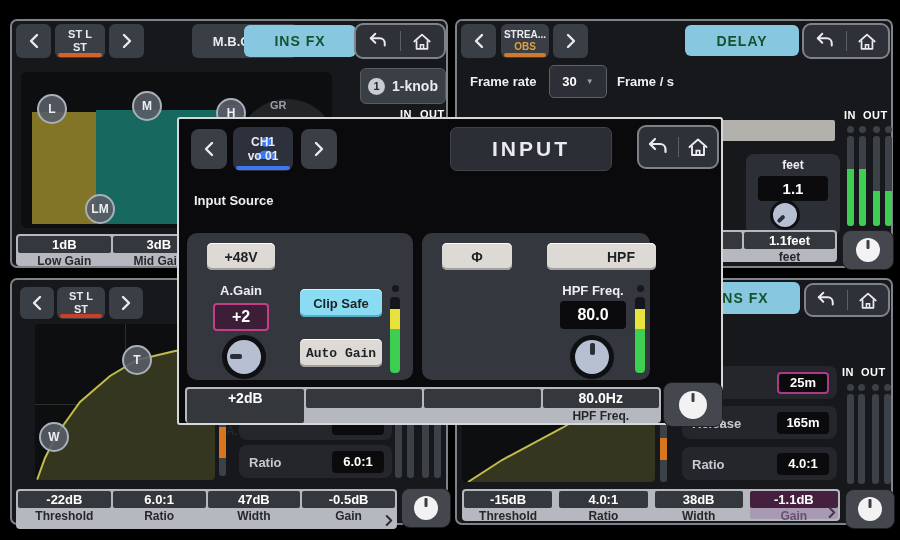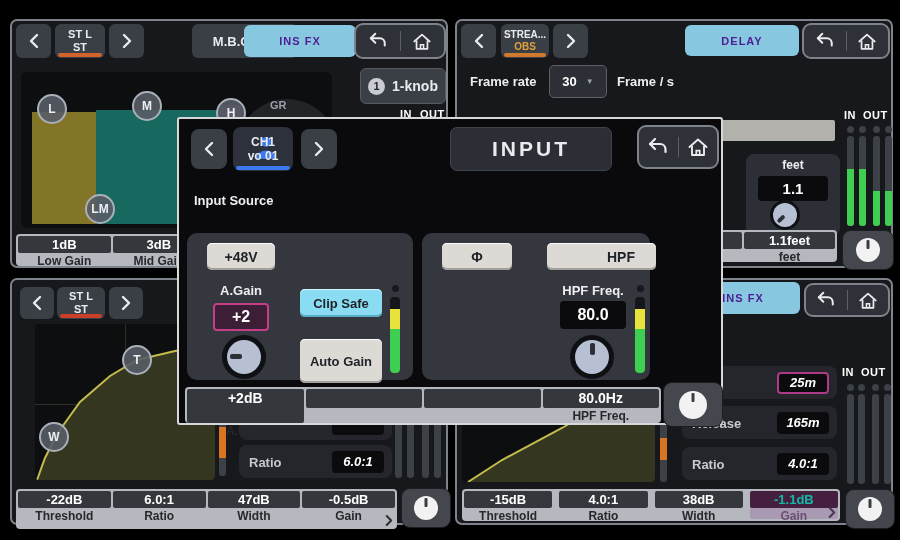--- a/index.html
+++ b/index.html
@@ -6,34 +6,34 @@
   .stage{position:relative;width:900px;height:540px;background:#000;overflow:hidden;
          font-family:"Liberation Sans",sans-serif;-webkit-font-smoothing:antialiased;}
   .abs{position:absolute;}
   .panel{position:absolute;background:#17181b;border:2px solid #7e828a;border-radius:7px;box-sizing:border-box;}
   .modal{position:absolute;background:#0a0a0c;border:2px solid #d6d7d9;border-radius:3px;z-index:10;box-sizing:border-box;}
 
   .hbtn{position:absolute;background:#3a3e45;border-radius:6px;color:#e9ebee;display:flex;
         align-items:center;justify-content:center;font-weight:700;box-sizing:border-box;}
   .chan{flex-direction:column;line-height:13px;font-size:11px;text-align:center;overflow:hidden;}
   .underbar{position:absolute;left:3px;right:3px;bottom:1px;height:4px;border-radius:2px;}
-  .cyan{background:#87c8e0;color:#4c1d95;font-size:11px;letter-spacing:1px;}
+  .cyan{background:#87c8e0;color:#14532d;font-size:14px;letter-spacing:1px;}
   .namebtn{font-size:13px;margin-left:44px;}
   .cgroup{position:absolute;display:flex;align-items:center;background:#2e3137;border:2px solid #7e828a;
           border-radius:9px;box-sizing:border-box;}
   .cgroup .ib{flex:1;height:100%;display:flex;align-items:center;justify-content:center;}
   .cgroup .dv{width:1px;height:20px;background:#5c6067;}
 
   .strip{position:absolute;background:#b5b8be;border-radius:4px;display:flex;padding:2px;gap:2px;box-sizing:border-box;}
   .cell{flex:1;position:relative;border-radius:3px;}
   .cell .val{height:17px;line-height:17px;background:#34373c;border-radius:2px;color:#fff;
              font-size:13px;font-weight:700;text-align:center;}
   .cell .lab{height:13px;line-height:14px;margin-top:1px;text-align:center;color:#26282c;font-size:12px;font-weight:700;}
   .cell.hl{background:#a79ab2;}
-  .cell.hl .val{background:#45203e;color:#14b8a6;}
+  .cell.hl .val{background:#45203e;color:#ffffff;}
   .cell.hl .lab{color:#6b4f75;}
   .stripchev{position:absolute;right:2px;bottom:0px;}
 
   .knobbox{position:absolute;background:#44474d;border:1px solid #1c1d20;border-radius:9px;
            display:flex;align-items:center;justify-content:center;}
   .kcirc{position:relative;background:#f2f2f2;border-radius:50%;}
   .kcirc::after{content:"";position:absolute;left:50%;top:2px;width:3px;height:9px;
                 transform:translateX(-50%);background:#3a3d43;border-radius:1px;}
 
   .vbox{position:absolute;background:#0b0b0d;color:#fff;font-weight:700;border-radius:4px;
@@ -42,21 +42,21 @@
   .purp{background:#46203f;border:2px solid #ad3a86;color:#eedbe9;}
 
   .lbtn{position:absolute;background:#dddad6;color:#1e2126;border-radius:5px;display:flex;align-items:center;
         justify-content:center;font-weight:700;font-size:14px;
         box-shadow:inset 0 -2px 0 #a39f9c,inset 0 1px 0 #fdfdfd;}
   .cyb{background:#8adcf2;box-shadow:inset 0 -2px 0 #58aec6,inset 0 1px 0 #d3f4fc;}
 
   .prow{position:absolute;background:#24262b;border-radius:8px;}
   .rlab{position:absolute;left:10px;top:50%;transform:translateY(-50%);color:#c6c9cf;font-size:13px;font-weight:700;white-space:nowrap;}
   .rval{position:absolute;right:8px;top:50%;transform:translateY(-50%);width:52px;height:22px;background:#0b0b0d;
-        border-radius:4px;color:#fff;font-weight:700;font-size:13px;display:flex;align-items:center;justify-content:center;box-sizing:border-box;font-style:italic;}
+        border-radius:4px;color:#fff;font-weight:700;font-size:13px;display:flex;align-items:center;justify-content:center;box-sizing:border-box;}
 
   .graph{position:absolute;background:#0d0e10;border-radius:6px;overflow:hidden;}
   .band{position:absolute;}
   .marker{position:absolute;width:30px;height:30px;border-radius:50%;background:rgba(88,93,102,.9);
           border:2px solid #aab0b9;color:#eceef1;font-size:12px;font-weight:700;display:flex;
           align-items:center;justify-content:center;box-sizing:border-box;z-index:3;}
   .gline{position:absolute;background:#2e2f26;}
 
   .mtr{position:absolute;background:#3c4047;border-radius:3px;overflow:hidden;}
   .mdot{position:absolute;width:7px;height:7px;border-radius:50%;background:#3c4047;}
@@ -517,21 +517,21 @@
       <div class="vbox mag" style="left:26px;top:70px;width:56px;height:28px;font-size:16px;">
           <span>+2</span>
         </div>
       <div class="knob" style="left:35px;top:102px;width:44px;height:44px;">
         <div class="kface"></div>
         <div class="ktick" style="transform:rotate(-90deg);"></div>
       </div>
       <div class="lbtn cyb" style="left:113px;top:56px;width:82px;height:28px;font-size:13px;">
           <span>Clip Safe</span>
         </div>
-      <div class="lbtn" style="left:113px;top:106px;width:82px;height:44px;font-size:13px;">
+      <div class="lbtn" style="left:113px;top:106px;width:82px;height:28px;font-size:13px;font-family:Liberation Mono, monospace;">
           <span>Auto Gain</span>
         </div>
       <div class="mdot" style="left:205px;top:52px;background:#17181c;"></div>
       <div class="mtr" style="left:203px;top:64px;width:10px;height:76px;border-radius:4px;background:#15161a;">
         <div class="seg" style="top:12px;height:20px;background:#e8e23c;"></div>
         <div class="seg" style="bottom:0;height:44px;background:#3ece52;"></div>
       </div>
     </div>
 
     <div class="sec" style="left:243px;top:114px;width:228px;height:147px;">

